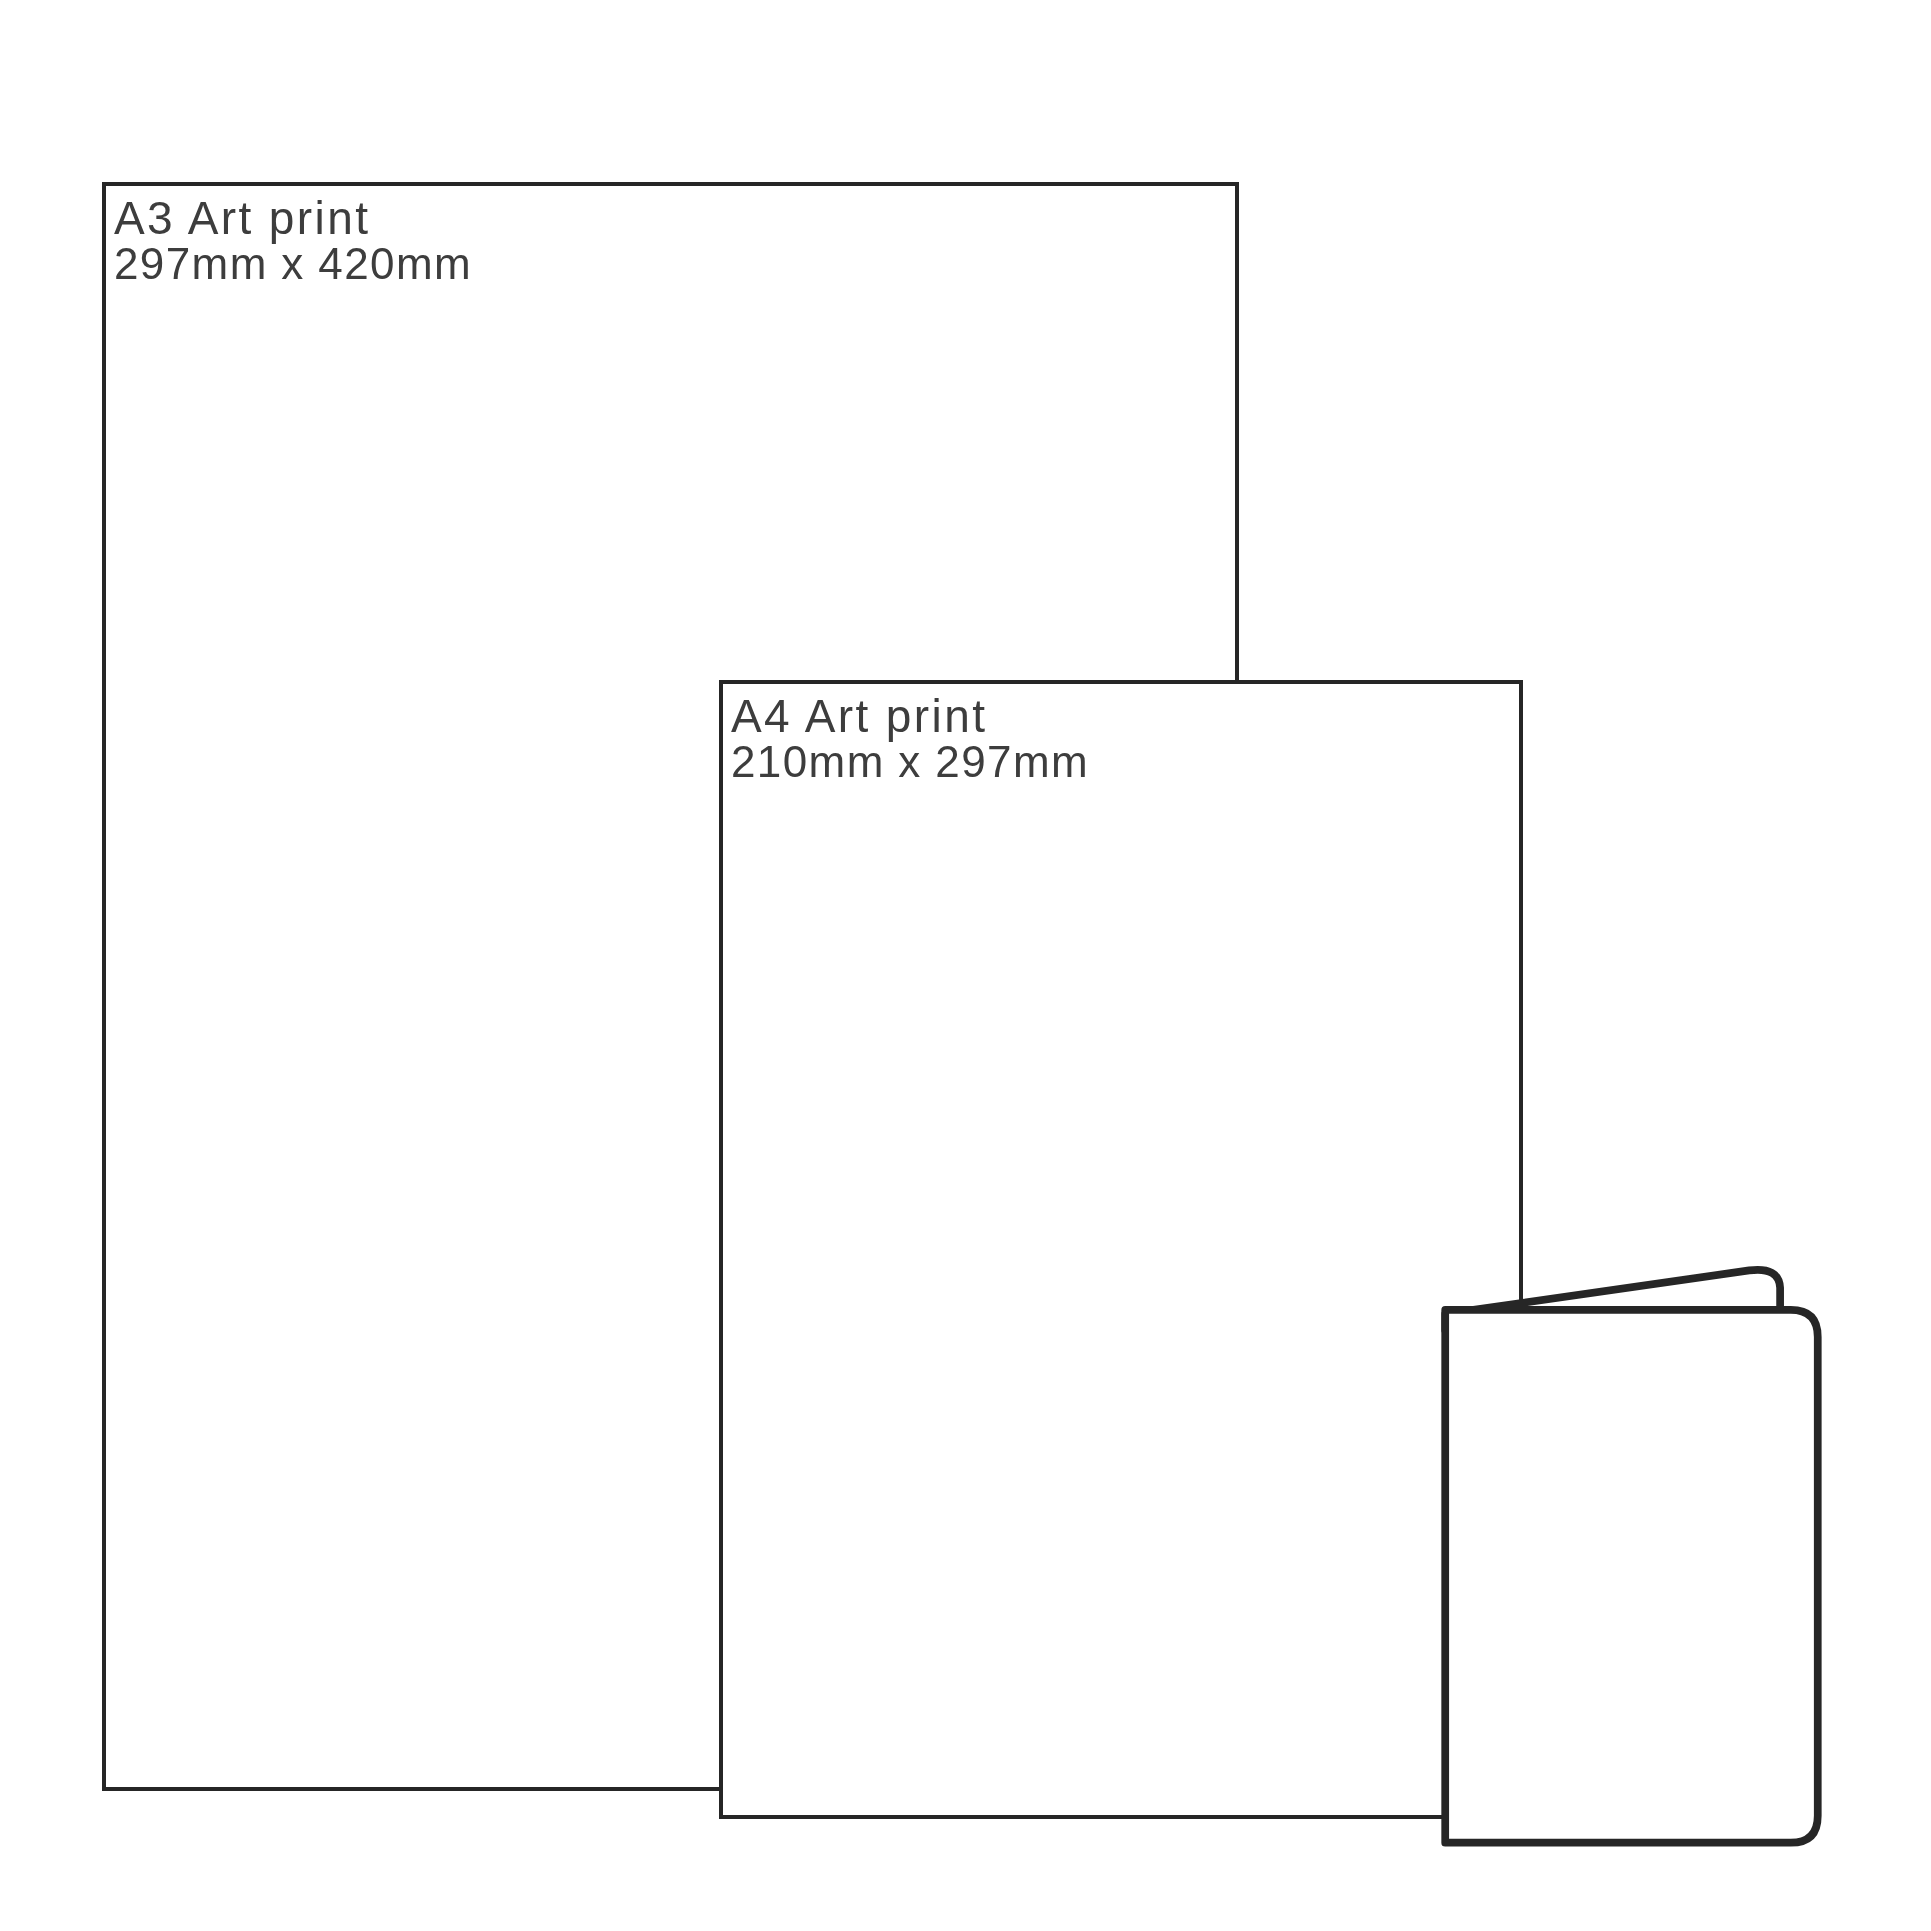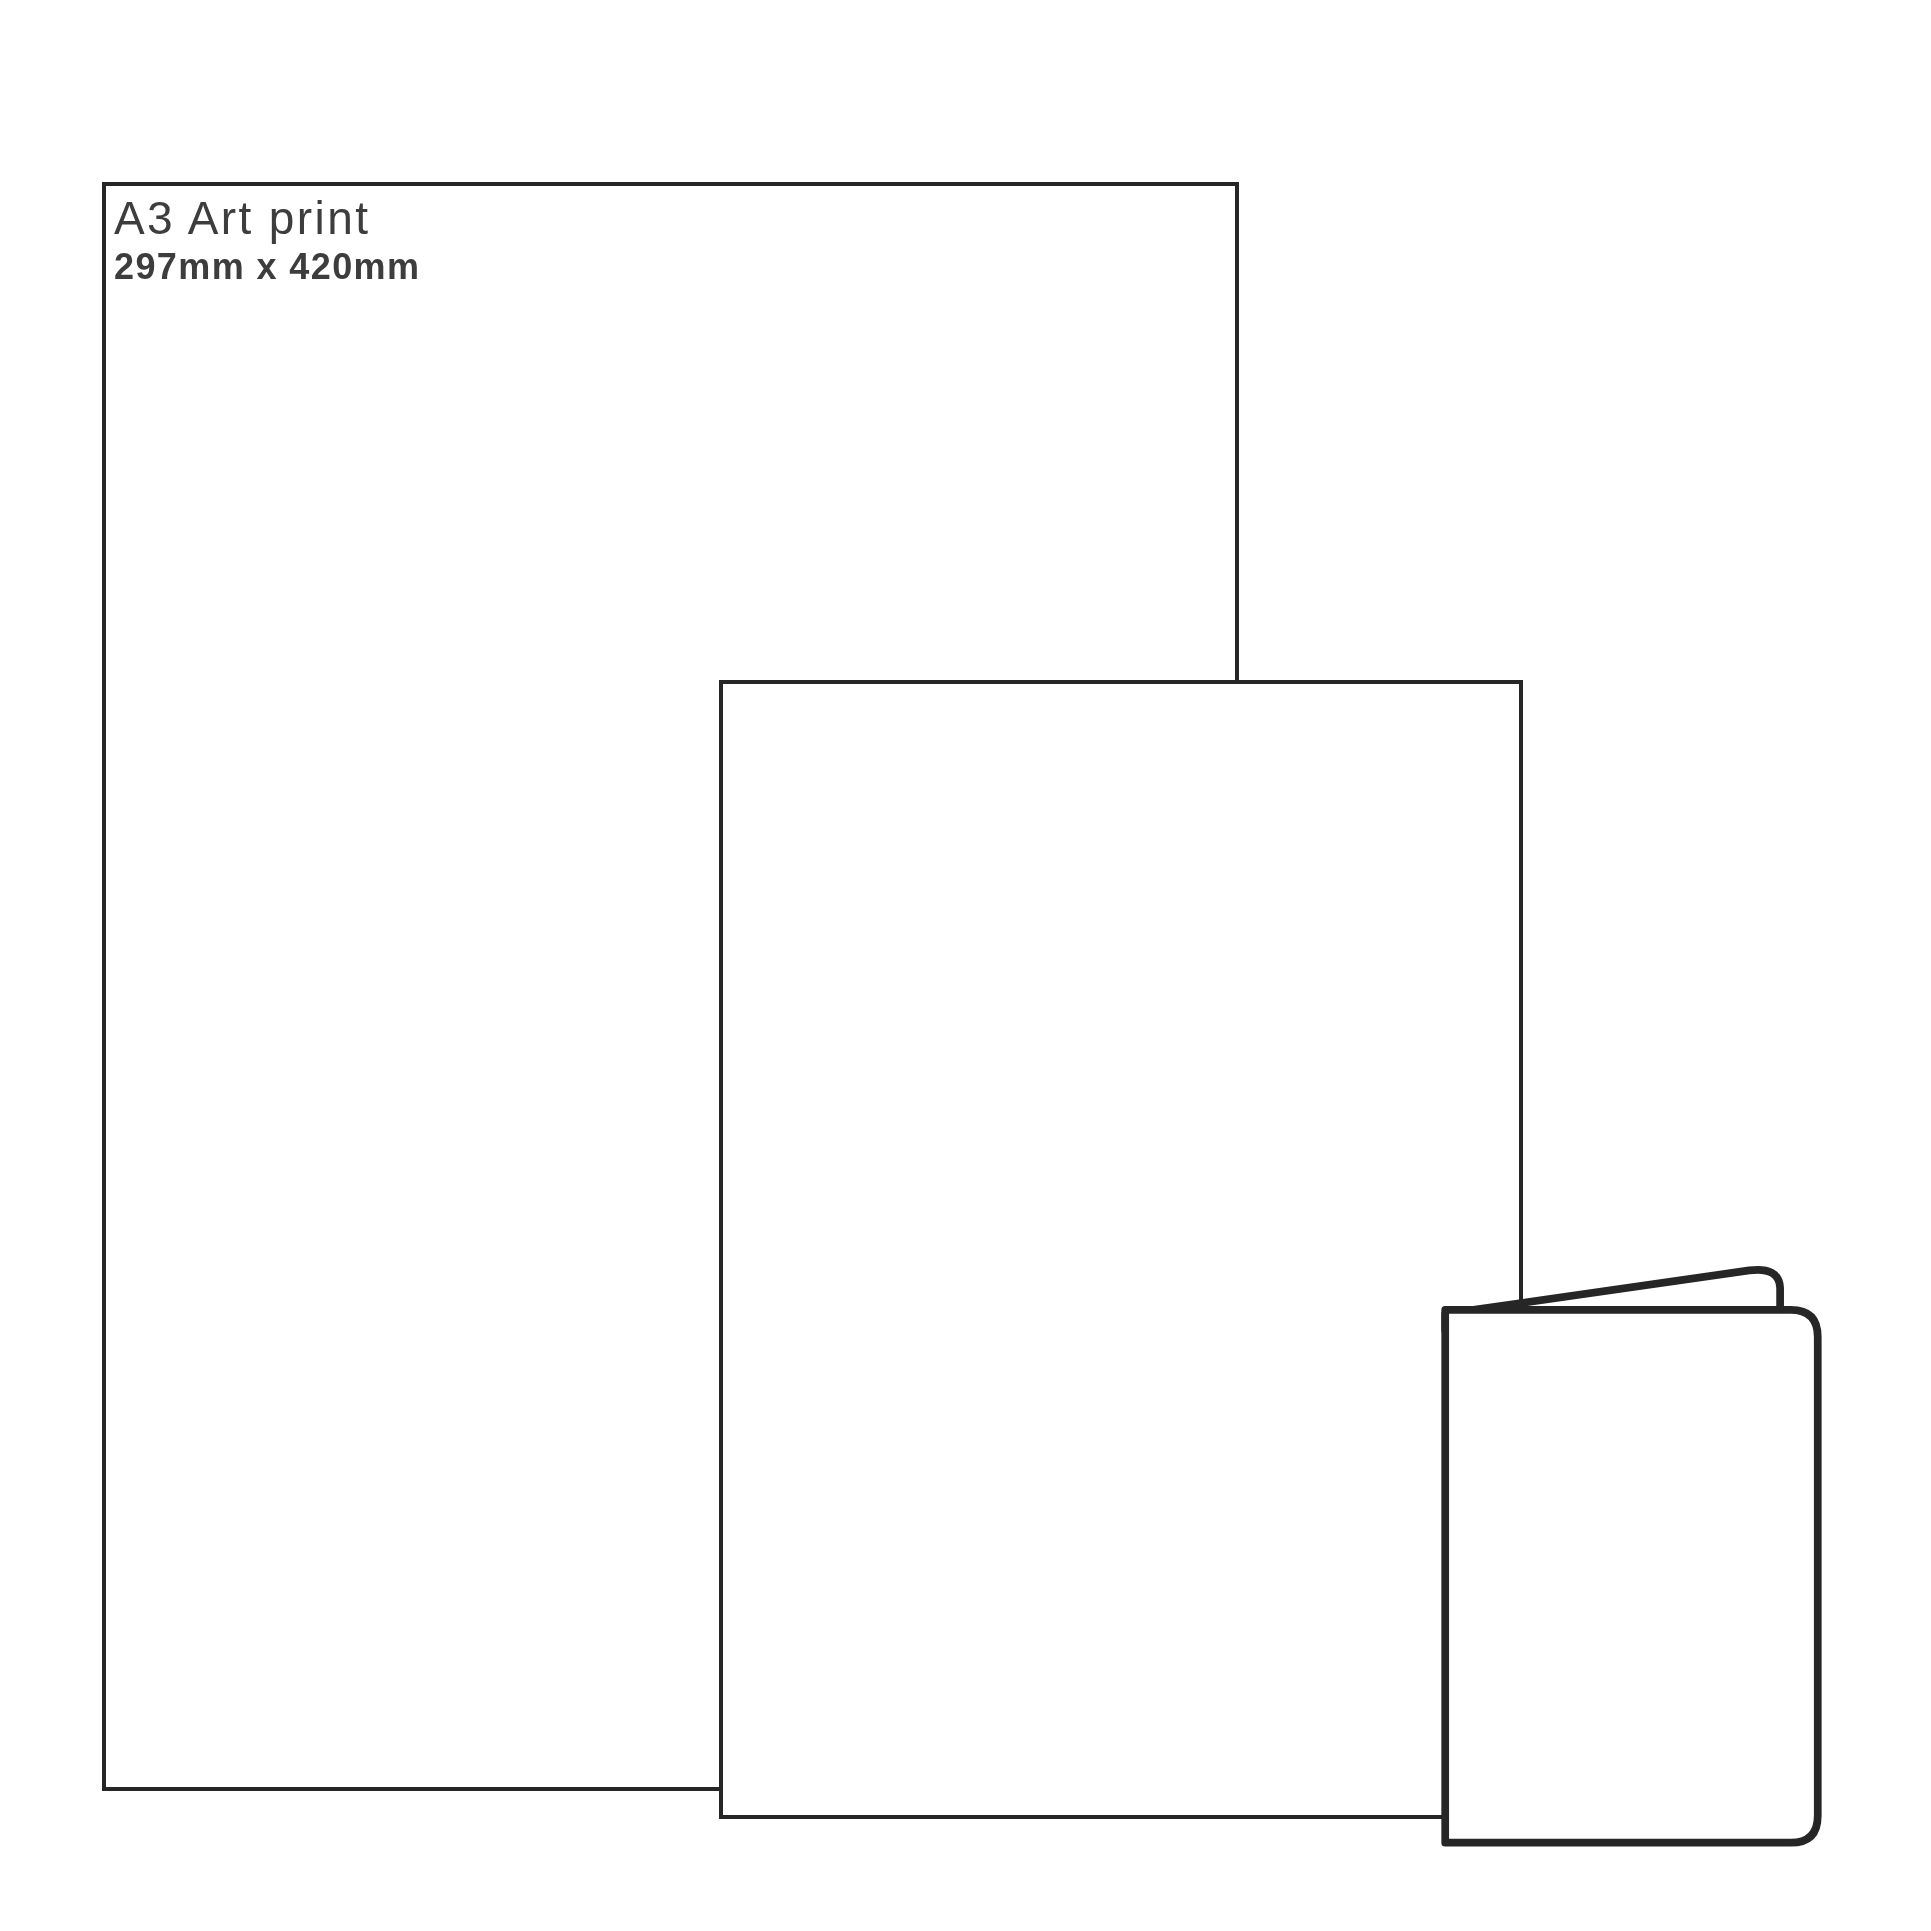--- a/index.html
+++ b/index.html
@@ -21,25 +21,25 @@
   .sheet-a3 { left: 102px; top: 182px; width: 1137px; height: 1609px; }
   .sheet-a4 { left: 719px; top: 680px; width: 804px;  height: 1139px; }
   .label { position: absolute; color: #3d3d3d; white-space: nowrap; }
   .label .title {
     font-size: 46px;
     line-height: 1.0;
     font-weight: 300;
     letter-spacing: 2.4px;
   }
   .label .dims {
-    font-size: 36px;
+    font-size: 44px;
     line-height: 1.0;
-    font-weight: 700;
+    font-weight: 400;
     letter-spacing: 1.4px;
-    margin-top: 8px;
+    margin-top: 1px;
   }
   .label-a3 { left: 114px; top: 195px; }
   .label-a4 { left: 731px; top: 693px; }
   .label-card { left: 1466px; top: 1319px; }
   .card-svg { position: absolute; left: 1390px; top: 1226px; }
 </style>
 </head>
 <body>
 
 <div class="stage">
@@ -53,16 +53,20 @@
     <path d="M 57 91 L 372 46 Q 403 42 404 64 L 404 108 L 57 108 Z" fill="#ffffff" stroke="#262626" stroke-width="8" stroke-linejoin="round"></path>
 
     <path d="M 57 87 L 415 87 Q 443 87 443 115 L 443 611 Q 443 639 415 639 L 57 639 Z" fill="#ffffff" stroke="#262626" stroke-width="8" stroke-linejoin="round"></path>
   </svg>
 
   <div class="label label-a3">
     <div class="title">A3 Art print</div>
     <div class="dims">297mm x 420mm</div>
   </div>
 
+  <div class="label label-a4">
+    <div class="title">A4 Art print</div>
+    <div class="dims">210mm x 297mm</div>
+  </div>
 
 
 </div>
 
 
 </body></html>

